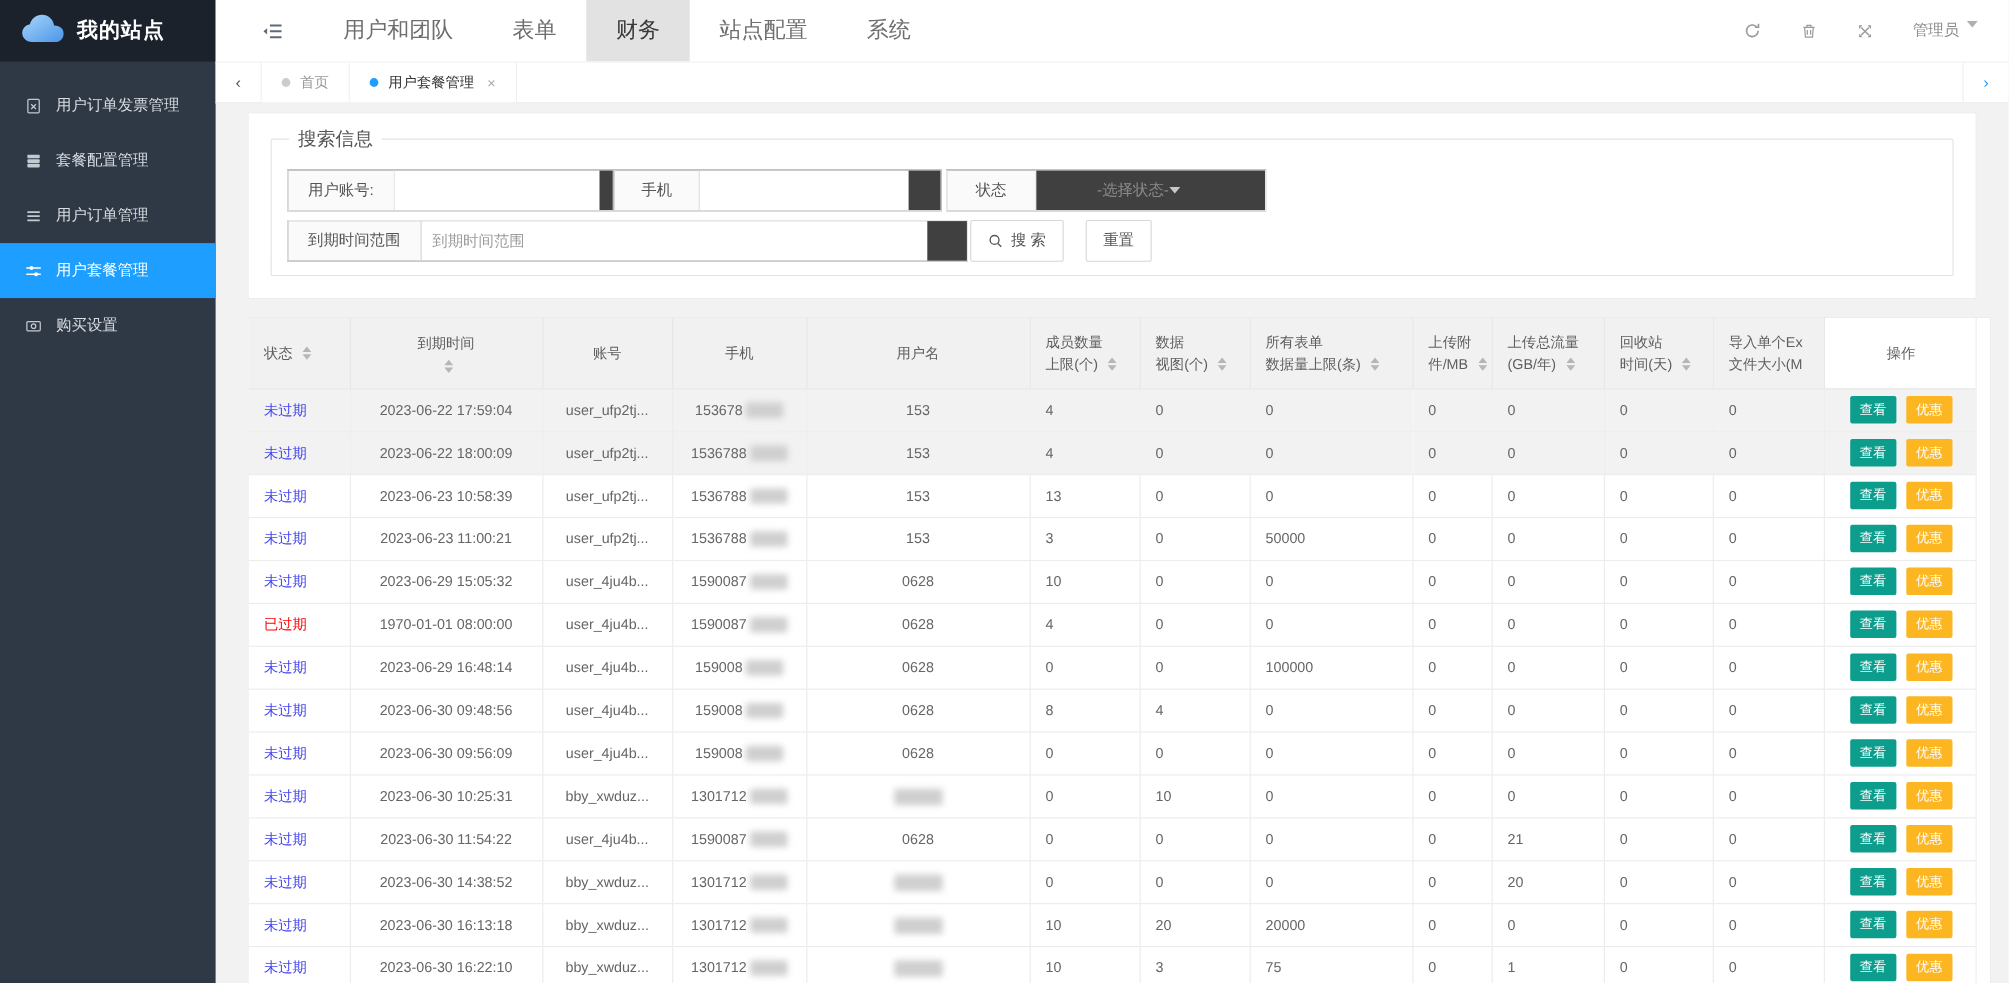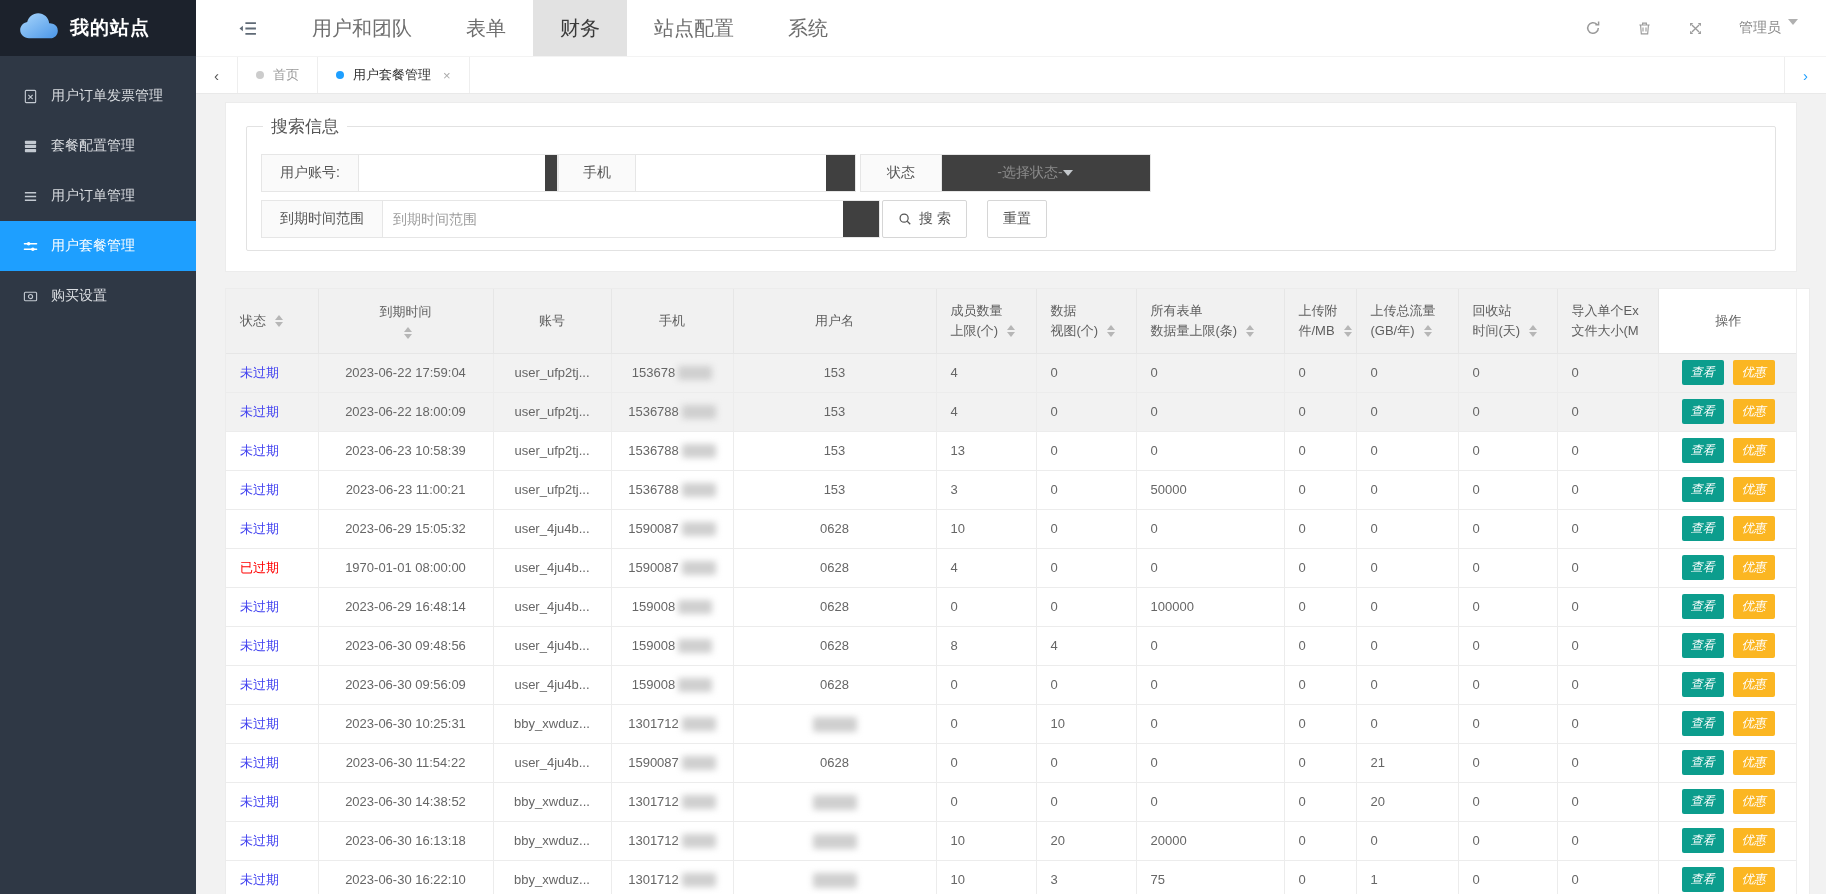--- a/index.html
+++ b/index.html
@@ -73,21 +73,21 @@
   .sort .down { border-top:5px solid #b6b6b6; }
   tbody td { height:39px; border:1px solid #ececec; padding:0 14px; background:#fff; white-space:nowrap; overflow:hidden; }
   tbody td:first-child { border-left:none; }
   tbody td.action-col { border-right:none; text-align:center; }
   tbody tr.gray td { background:#f2f2f2; }
   .al-left { text-align:left; } .al-center { text-align:center; }
   .st-ok { color:#4343f0; } .st-expired { color:#ff0000; }
   .blur { display:inline-block; vertical-align:middle; background:#cfcfcf; border-radius:2px; filter:blur(3px); }
   .blur.ph { width:34px; height:14px; margin-left:3px; }
   .blur.nm { width:44px; height:15px; }
-  .tbtn { border:none; color:#fff; font-size:12px; padding:4px 9px; border-radius:2px; cursor:pointer;font-style:italic; }
+  .tbtn { border:none; color:#fff; font-size:12px; padding:4px 9px; border-radius:2px; cursor:pointer; }
   .tbtn.view { background:#0c9d8d; margin-right:9px; }
   .tbtn.promo { background:#fbb622; }
 </style>
 </head>
 <body>
 
 <aside class="sidebar">
   <div class="logo">
     <span class="ic">
       <svg viewBox="0 0 48 32" width="42" height="28">

